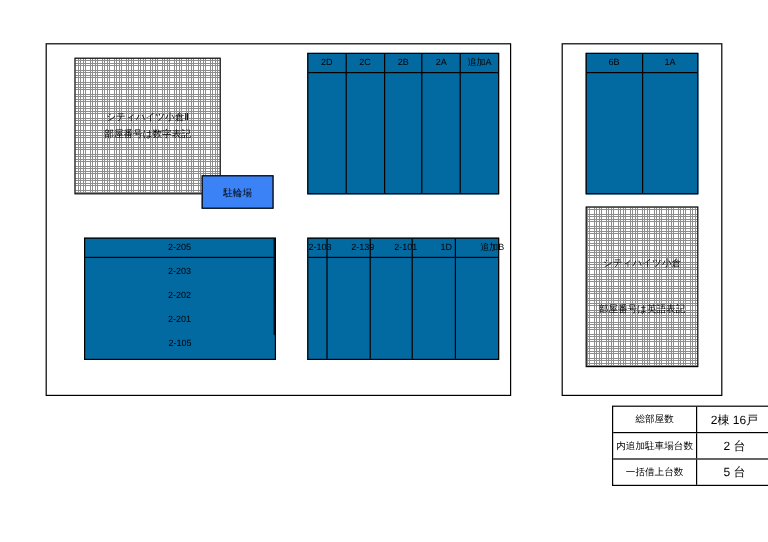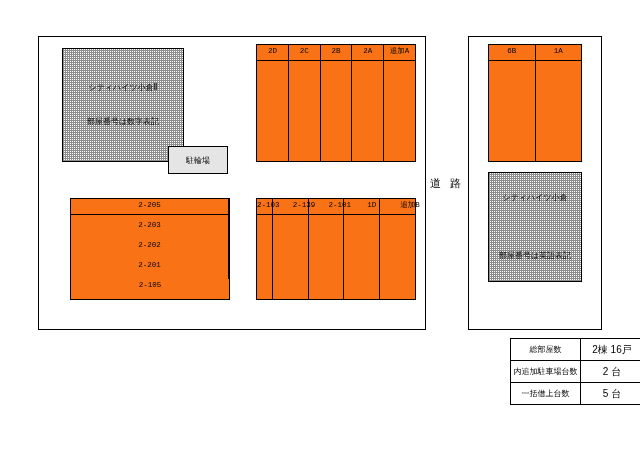--- a/index.html
+++ b/index.html
@@ -34,39 +34,38 @@
   
   .building{
     position:absolute;box-sizing:border-box;
     border:1.4px solid #000;
     background-color:#ffffff;
     background-image:
       repeating-linear-gradient(0deg,#8d8d8d 0px,#8d8d8d .6px,transparent .6px,transparent 2px),
       repeating-linear-gradient(90deg,#8d8d8d 0px,#8d8d8d .6px,transparent .6px,transparent 2px);
     display:flex;flex-direction:column;align-items:center;justify-content:center;
   }
-  .building .bline{font-size:8px;line-height:1;margin:13px 0;white-space:nowrap;}
+  .building .bline{font-size:8px;line-height:1;margin:3px 0;white-space:nowrap;}
 
   #building-2{left:62px;top:48px;width:122px;height:114px;}
-  #building-1{left:488px;top:172px;width:94px;height:110px;gap:24px;}
+  #building-1{left:488px;top:172px;width:94px;height:134px;gap:24px;}
 
   
   #bicycle-park{
     position:absolute;left:168px;top:146px;width:60px;height:28px;
-    border:1.4px solid #000;background:#e5e5e5;box-sizing:border-box;
+    border:1.4px solid #000;background:#3b82f6;box-sizing:border-box;
     display:flex;align-items:center;justify-content:center;
     font-size:8px;
   }
 
   
   .stalls{
     position:absolute;box-sizing:border-box;
-    border:1.4px solid #000;background:#f97316;
+    border:1.4px solid #000;background:#0369a1;
     display:flex;
-    font-family:Liberation Mono, monospace;
   }
   .stall{
     flex:1 1 0;
     border-right:1.2px solid #000;
     box-sizing:border-box;
     position:relative;
   }
   .stall:last-child{border-right:none;}
   .stall-label{
     position:absolute;left:0;right:0;top:3px;
@@ -103,23 +102,20 @@
     font-size:10px;white-space:nowrap;
   }
 </style>
 </head>
 <body>
 
 <div id="plan">
 
   <div id="frame-left" class="frame"></div>
 
-  <div id="road-label">
-    <span>道 路</span>
-  </div>
 
   <div id="frame-right" class="frame"></div>
 
   <div id="building-2" class="building">
     <span class="bline">シティハイツ小倉Ⅱ</span>
     <span class="bline">部屋番号は数字表記</span>
   </div>
 
   <div id="bicycle-park">
     <span>駐輪場</span>

